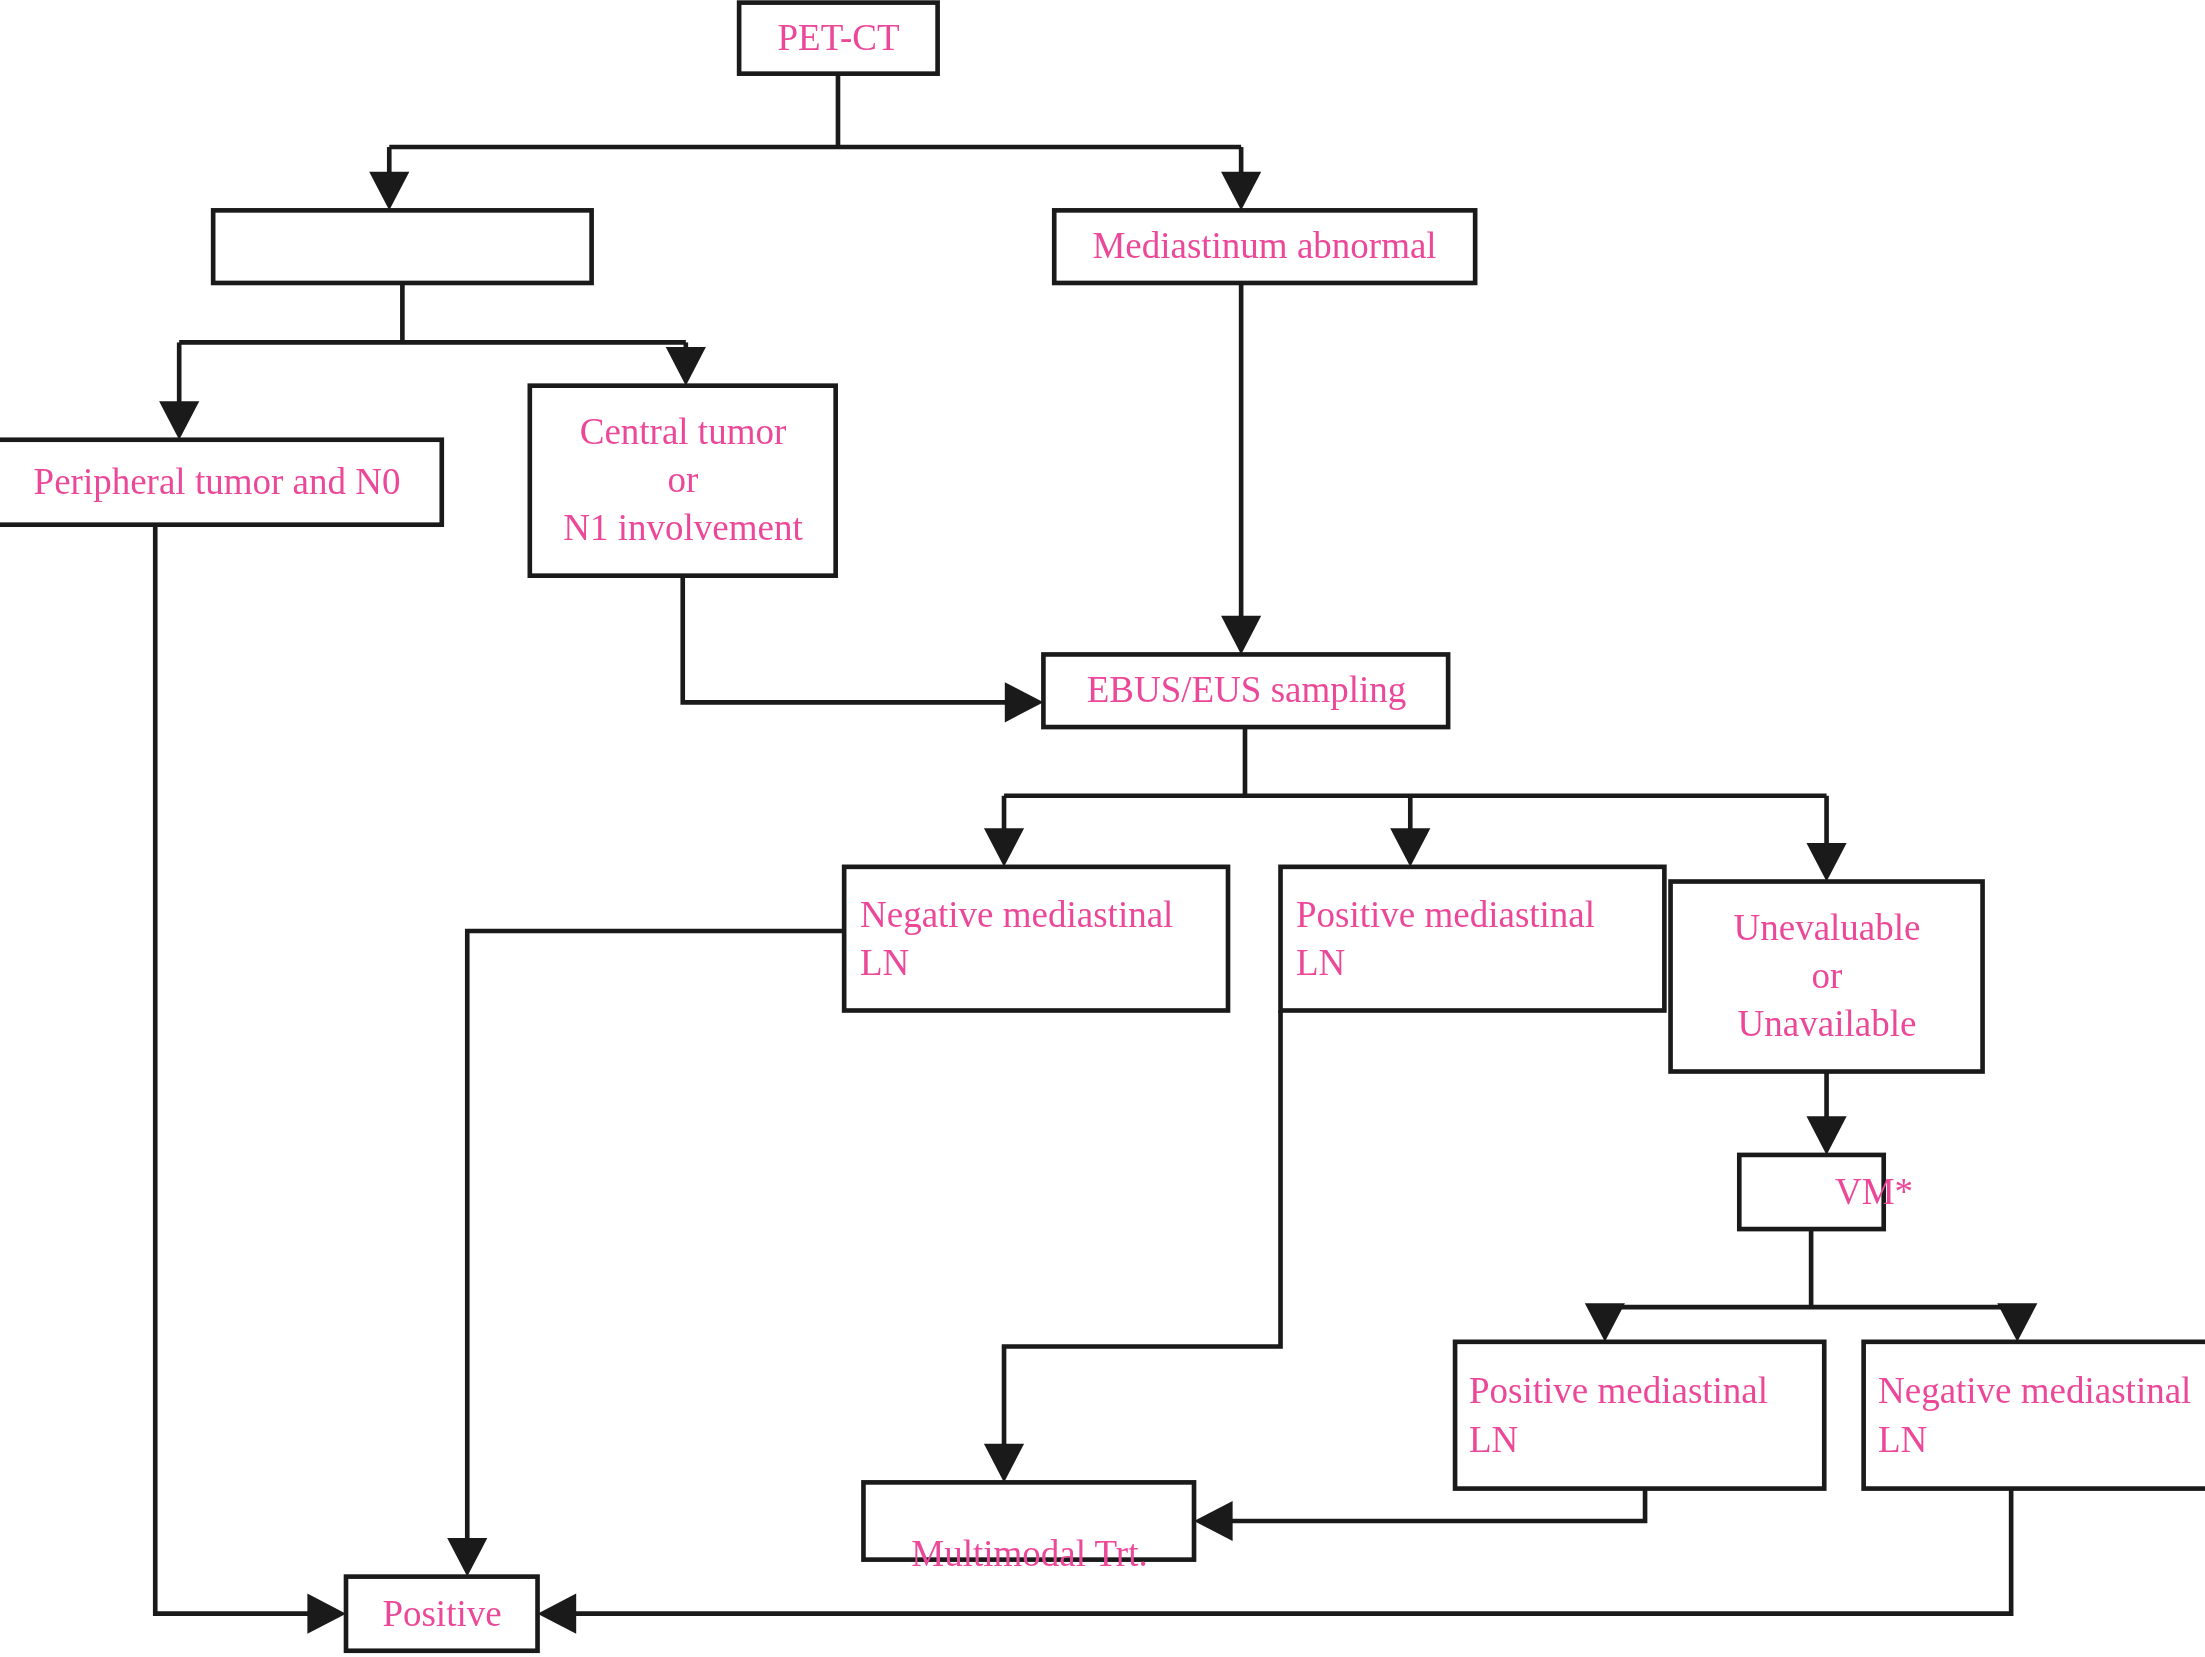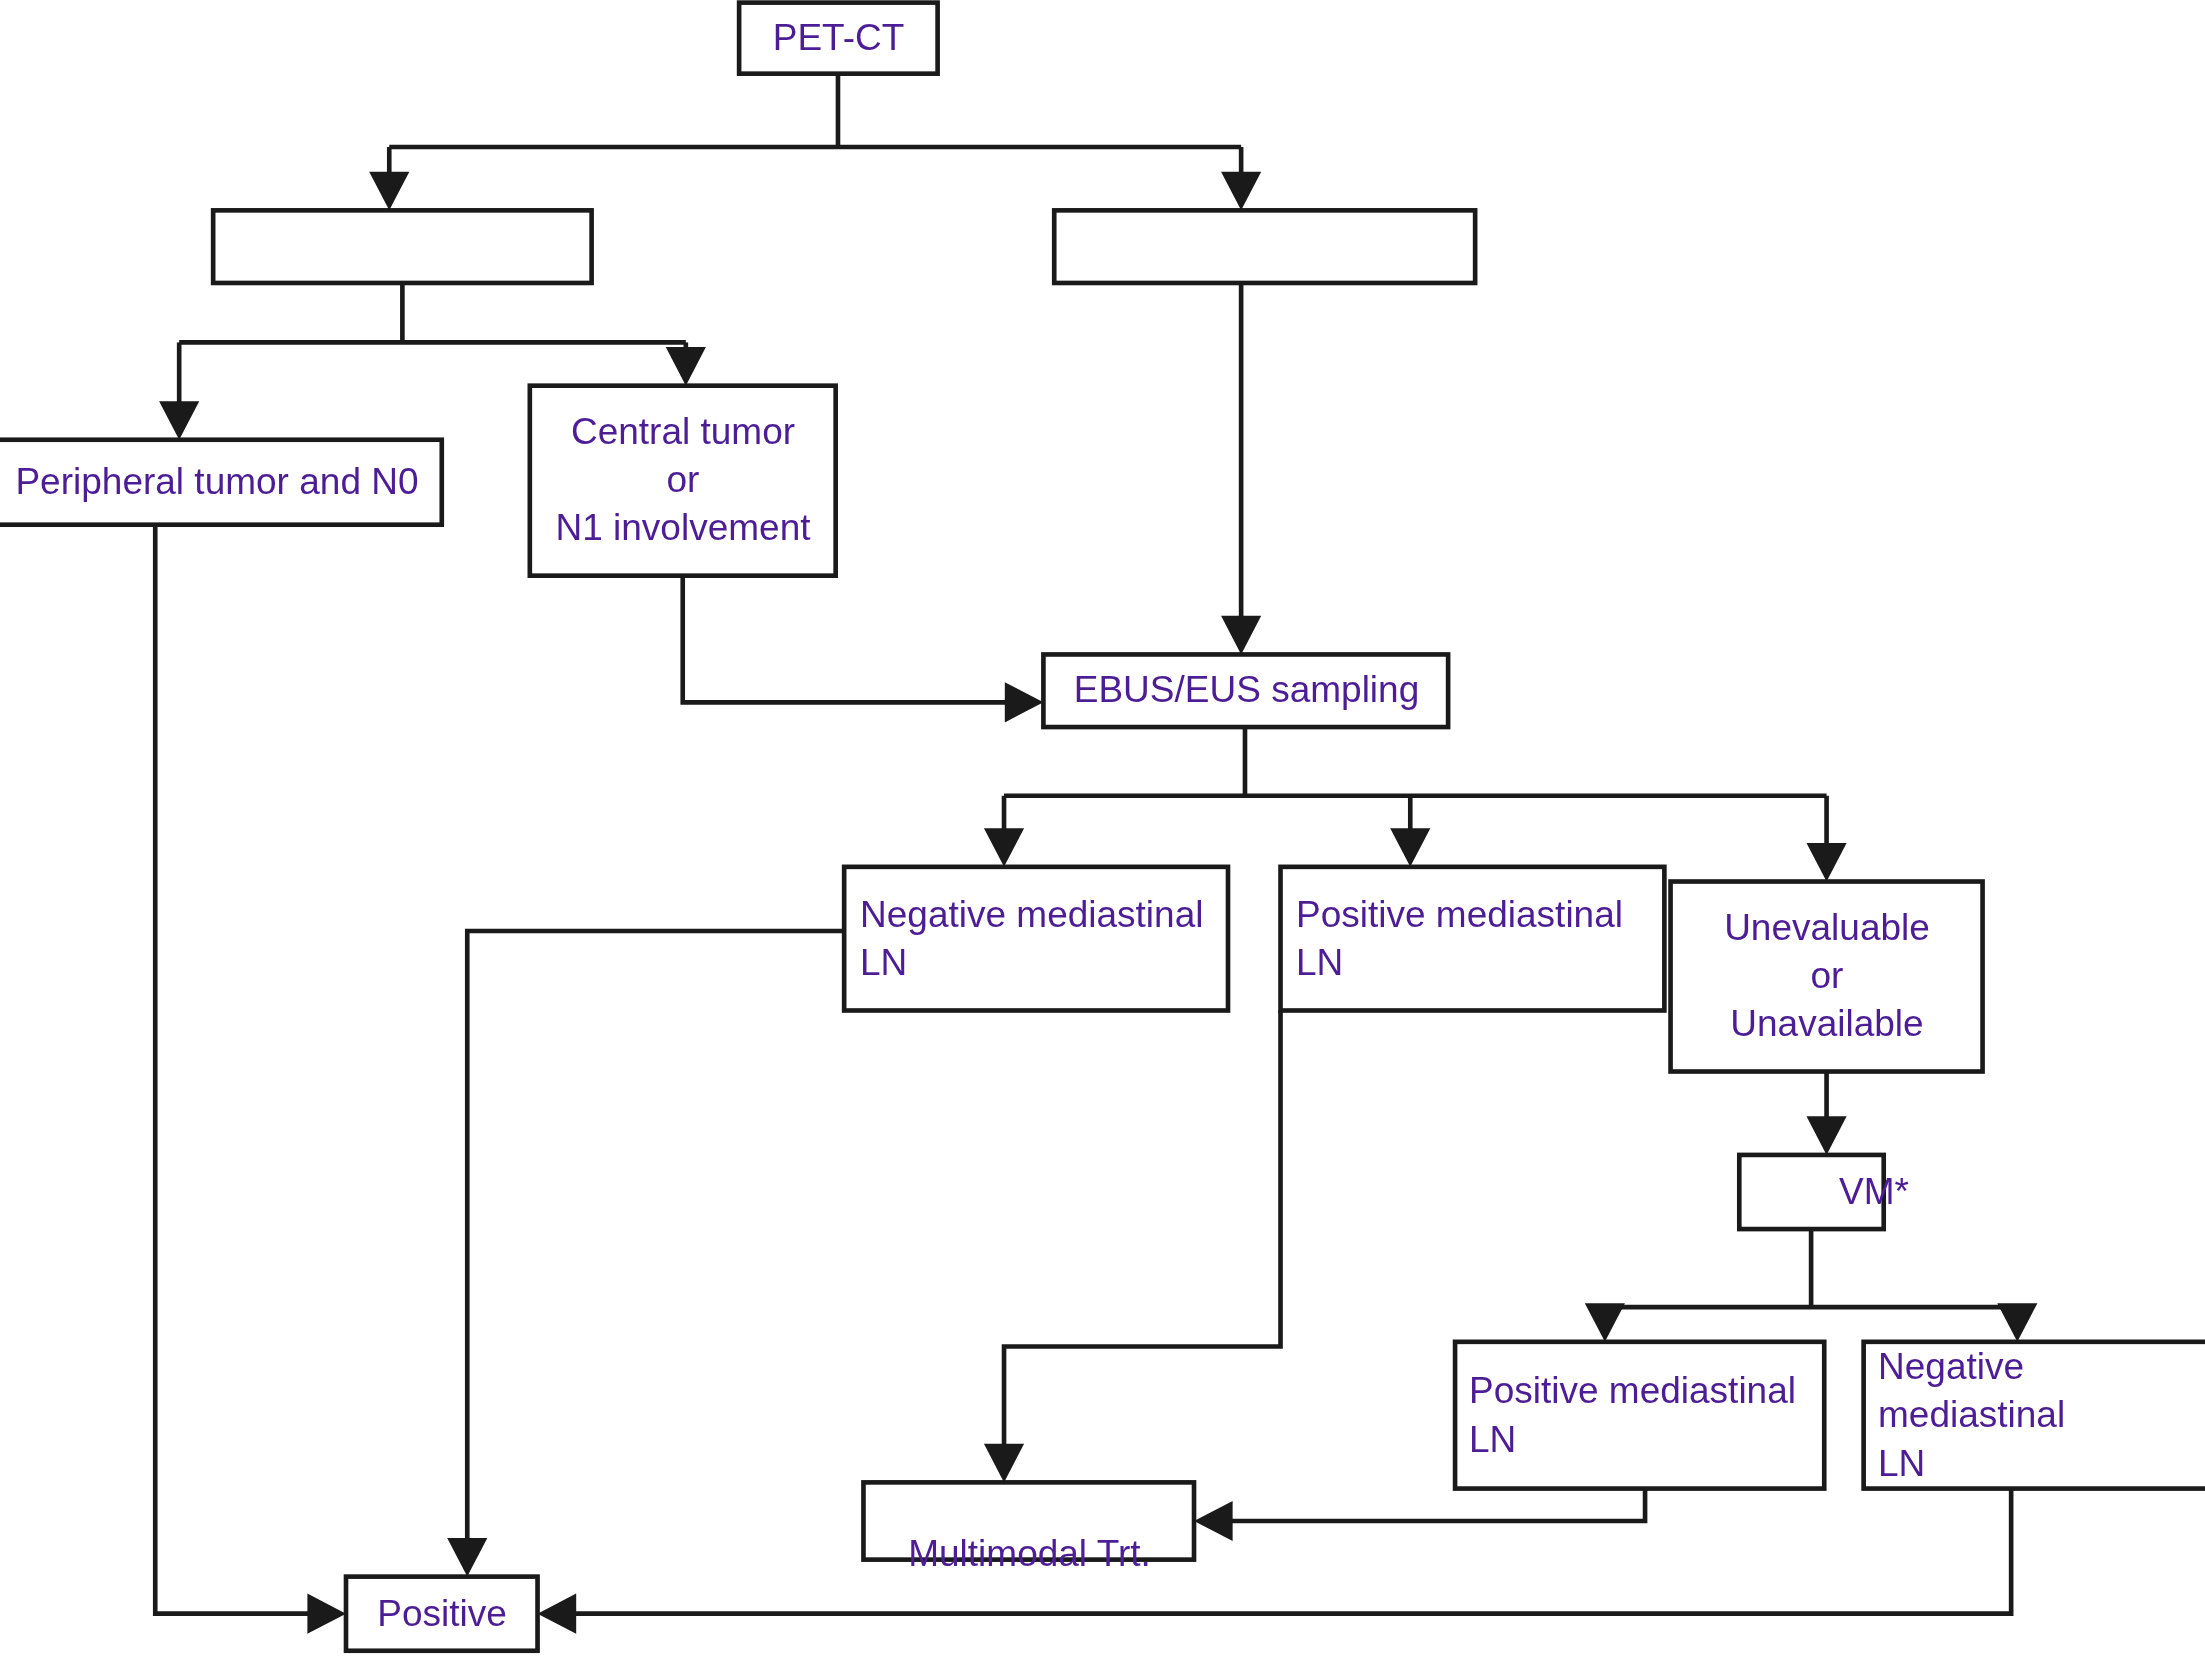--- a/index.html
+++ b/index.html
@@ -33,22 +33,22 @@
     stroke-width: 6;
     stroke-linecap: butt;
     stroke-linejoin: miter;
   }
   .arrow-head {
     fill: #1a1a1a;
     stroke: none;
   }
   .node-label {
     position: absolute;
-    color: #4c1d95;
-    font-family: Liberation Sans, sans-serif;
+    color: #ec4899;
+    font-family: Liberation Serif, serif;
     font-size: 37px;
     line-height: 1.30;
     white-space: pre-line;
     pointer-events: none;
   }
   .lbl-center {
     text-align: center;
     display: flex;
     align-items: center;
     justify-content: center;
@@ -141,20 +141,21 @@
     <rect class="node-rect" x="2252" y="1495" width="187" height="96"></rect>
     <rect class="node-rect" x="1884" y="1737" width="478" height="190"></rect>
     <rect class="node-rect" x="2413" y="1737" width="452" height="190"></rect>
     <rect class="node-rect" x="1118" y="1919" width="428" height="100"></rect>
     <rect class="node-rect" x="448" y="2041" width="248" height="96"></rect>
   </svg>
 
   <div class="node-label lbl-center" style="left:739px; top:2.3px; width:199px; height:71px;">PET-CT</div>
 
 
+  <div class="node-label lbl-center" style="left:1054px; top:210px; width:421px; height:73px;">Mediastinum abnormal</div>
 
   <div class="node-label lbl-center" style="left:0px; top:440px; width:434px; height:85px;">Peripheral tumor and N0</div>
 
   <div class="node-label lbl-center" style="left:530px; top:385px; width:306px; height:190px;">Central tumor
 or
 N1 involvement</div>
 
   <div class="node-label lbl-center" style="left:1044px; top:654px; width:405px; height:73px;">EBUS/EUS sampling</div>
 
   <div class="node-label lbl-left" style="left:860px; top:867px; width:368px; height:144px;">Negative mediastinal

